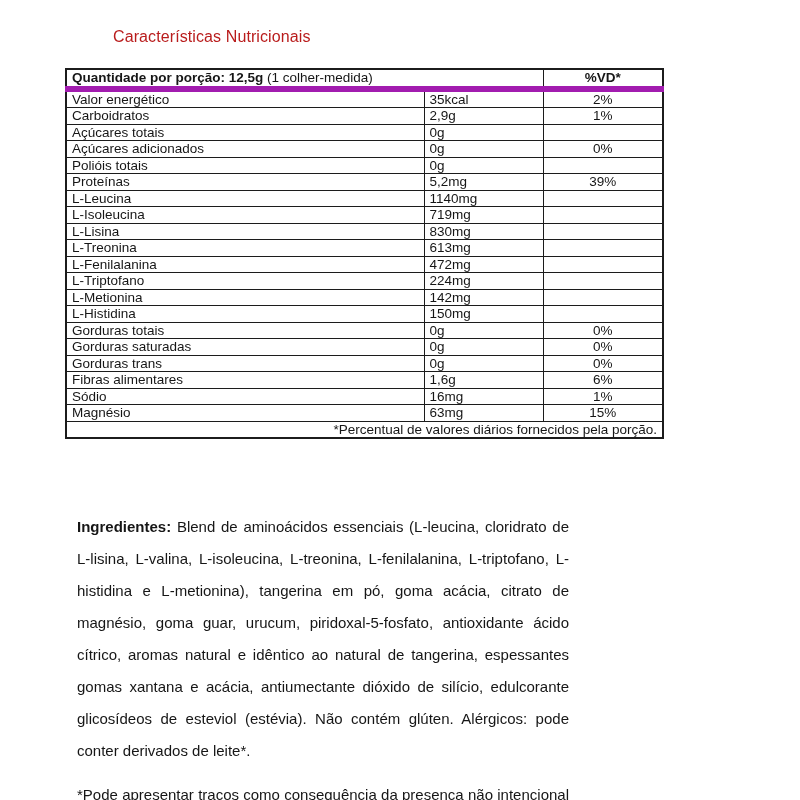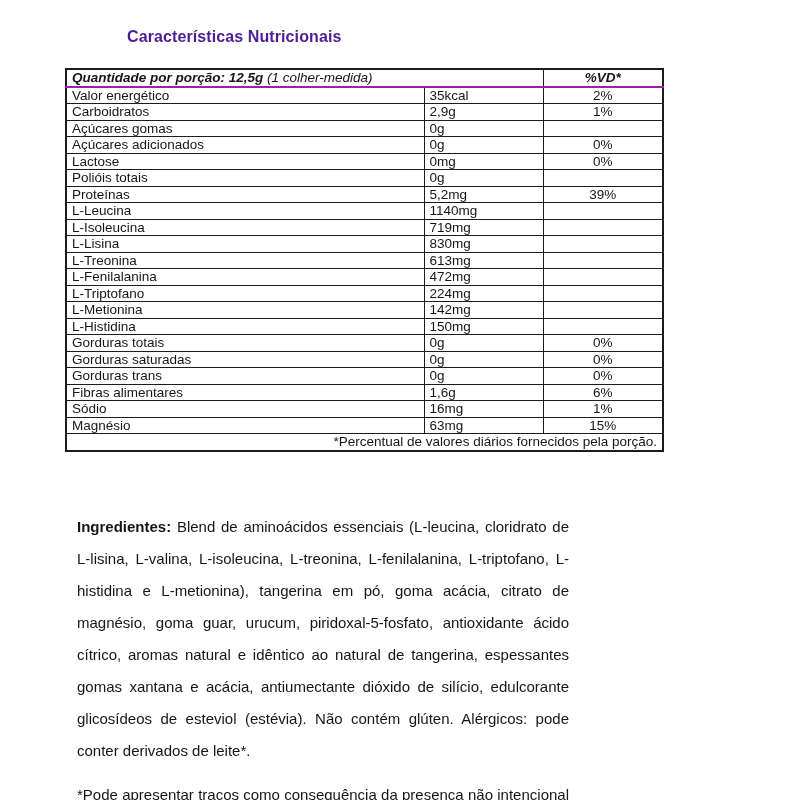--- a/index.html
+++ b/index.html
@@ -11,26 +11,26 @@
   }
   .page {
     position: relative;
     width: 800px;
     height: 800px;
     background: #ffffff;
     overflow: hidden;
   }
   .title {
     position: absolute;
-    left: 127px;
+    left: 113px;
     top: 28px;
     margin: 0;
     font-size: 16px;
-    font-weight: bold;
-    color: #4c1d95;
+    font-weight: normal;
+    color: #b91c1c;
     letter-spacing: 0.1px;
   }
   table.nutrition {
     position: absolute;
     left: 65px;
     top: 68px;
     width: 597px;
     border-collapse: collapse;
     table-layout: fixed;
     font-size: 13.5px;
@@ -40,22 +40,21 @@
   table.nutrition th,
   table.nutrition td {
     border: 1px solid #1c1c1c;
     height: 15.5px;
     padding: 0 5px;
     line-height: 15.5px;
     white-space: nowrap;
     overflow: hidden;
   }
   table.nutrition thead th {
-    border-bottom: 2px solid #a21caf;
-    font-style: italic;
+    border-bottom: 6px solid #a21caf;
   }
   th.serving-cell {
     text-align: left;
     font-weight: normal;
   }
   th.serving-cell .bold {
     font-weight: bold;
   }
   th.vd-head {
     text-align: center;
@@ -112,32 +111,27 @@
           <td class="name-cell">Valor energético</td>
           <td class="amount-cell">35kcal</td>
           <td class="vd-cell">2%</td>
         </tr>
         <tr>
           <td class="name-cell">Carboidratos</td>
           <td class="amount-cell">2,9g</td>
           <td class="vd-cell">1%</td>
         </tr>
         <tr>
-          <td class="name-cell">Açúcares gomas</td>
+          <td class="name-cell">Açúcares totais</td>
           <td class="amount-cell">0g</td>
           <td class="vd-cell"></td>
         </tr>
         <tr>
           <td class="name-cell">Açúcares adicionados</td>
           <td class="amount-cell">0g</td>
-          <td class="vd-cell">0%</td>
-        </tr>
-        <tr>
-          <td class="name-cell">Lactose</td>
-          <td class="amount-cell">0mg</td>
           <td class="vd-cell">0%</td>
         </tr>
         <tr>
           <td class="name-cell">Polióis totais</td>
           <td class="amount-cell">0g</td>
           <td class="vd-cell"></td>
         </tr>
         <tr>
           <td class="name-cell">Proteínas</td>
           <td class="amount-cell">5,2mg</td>

